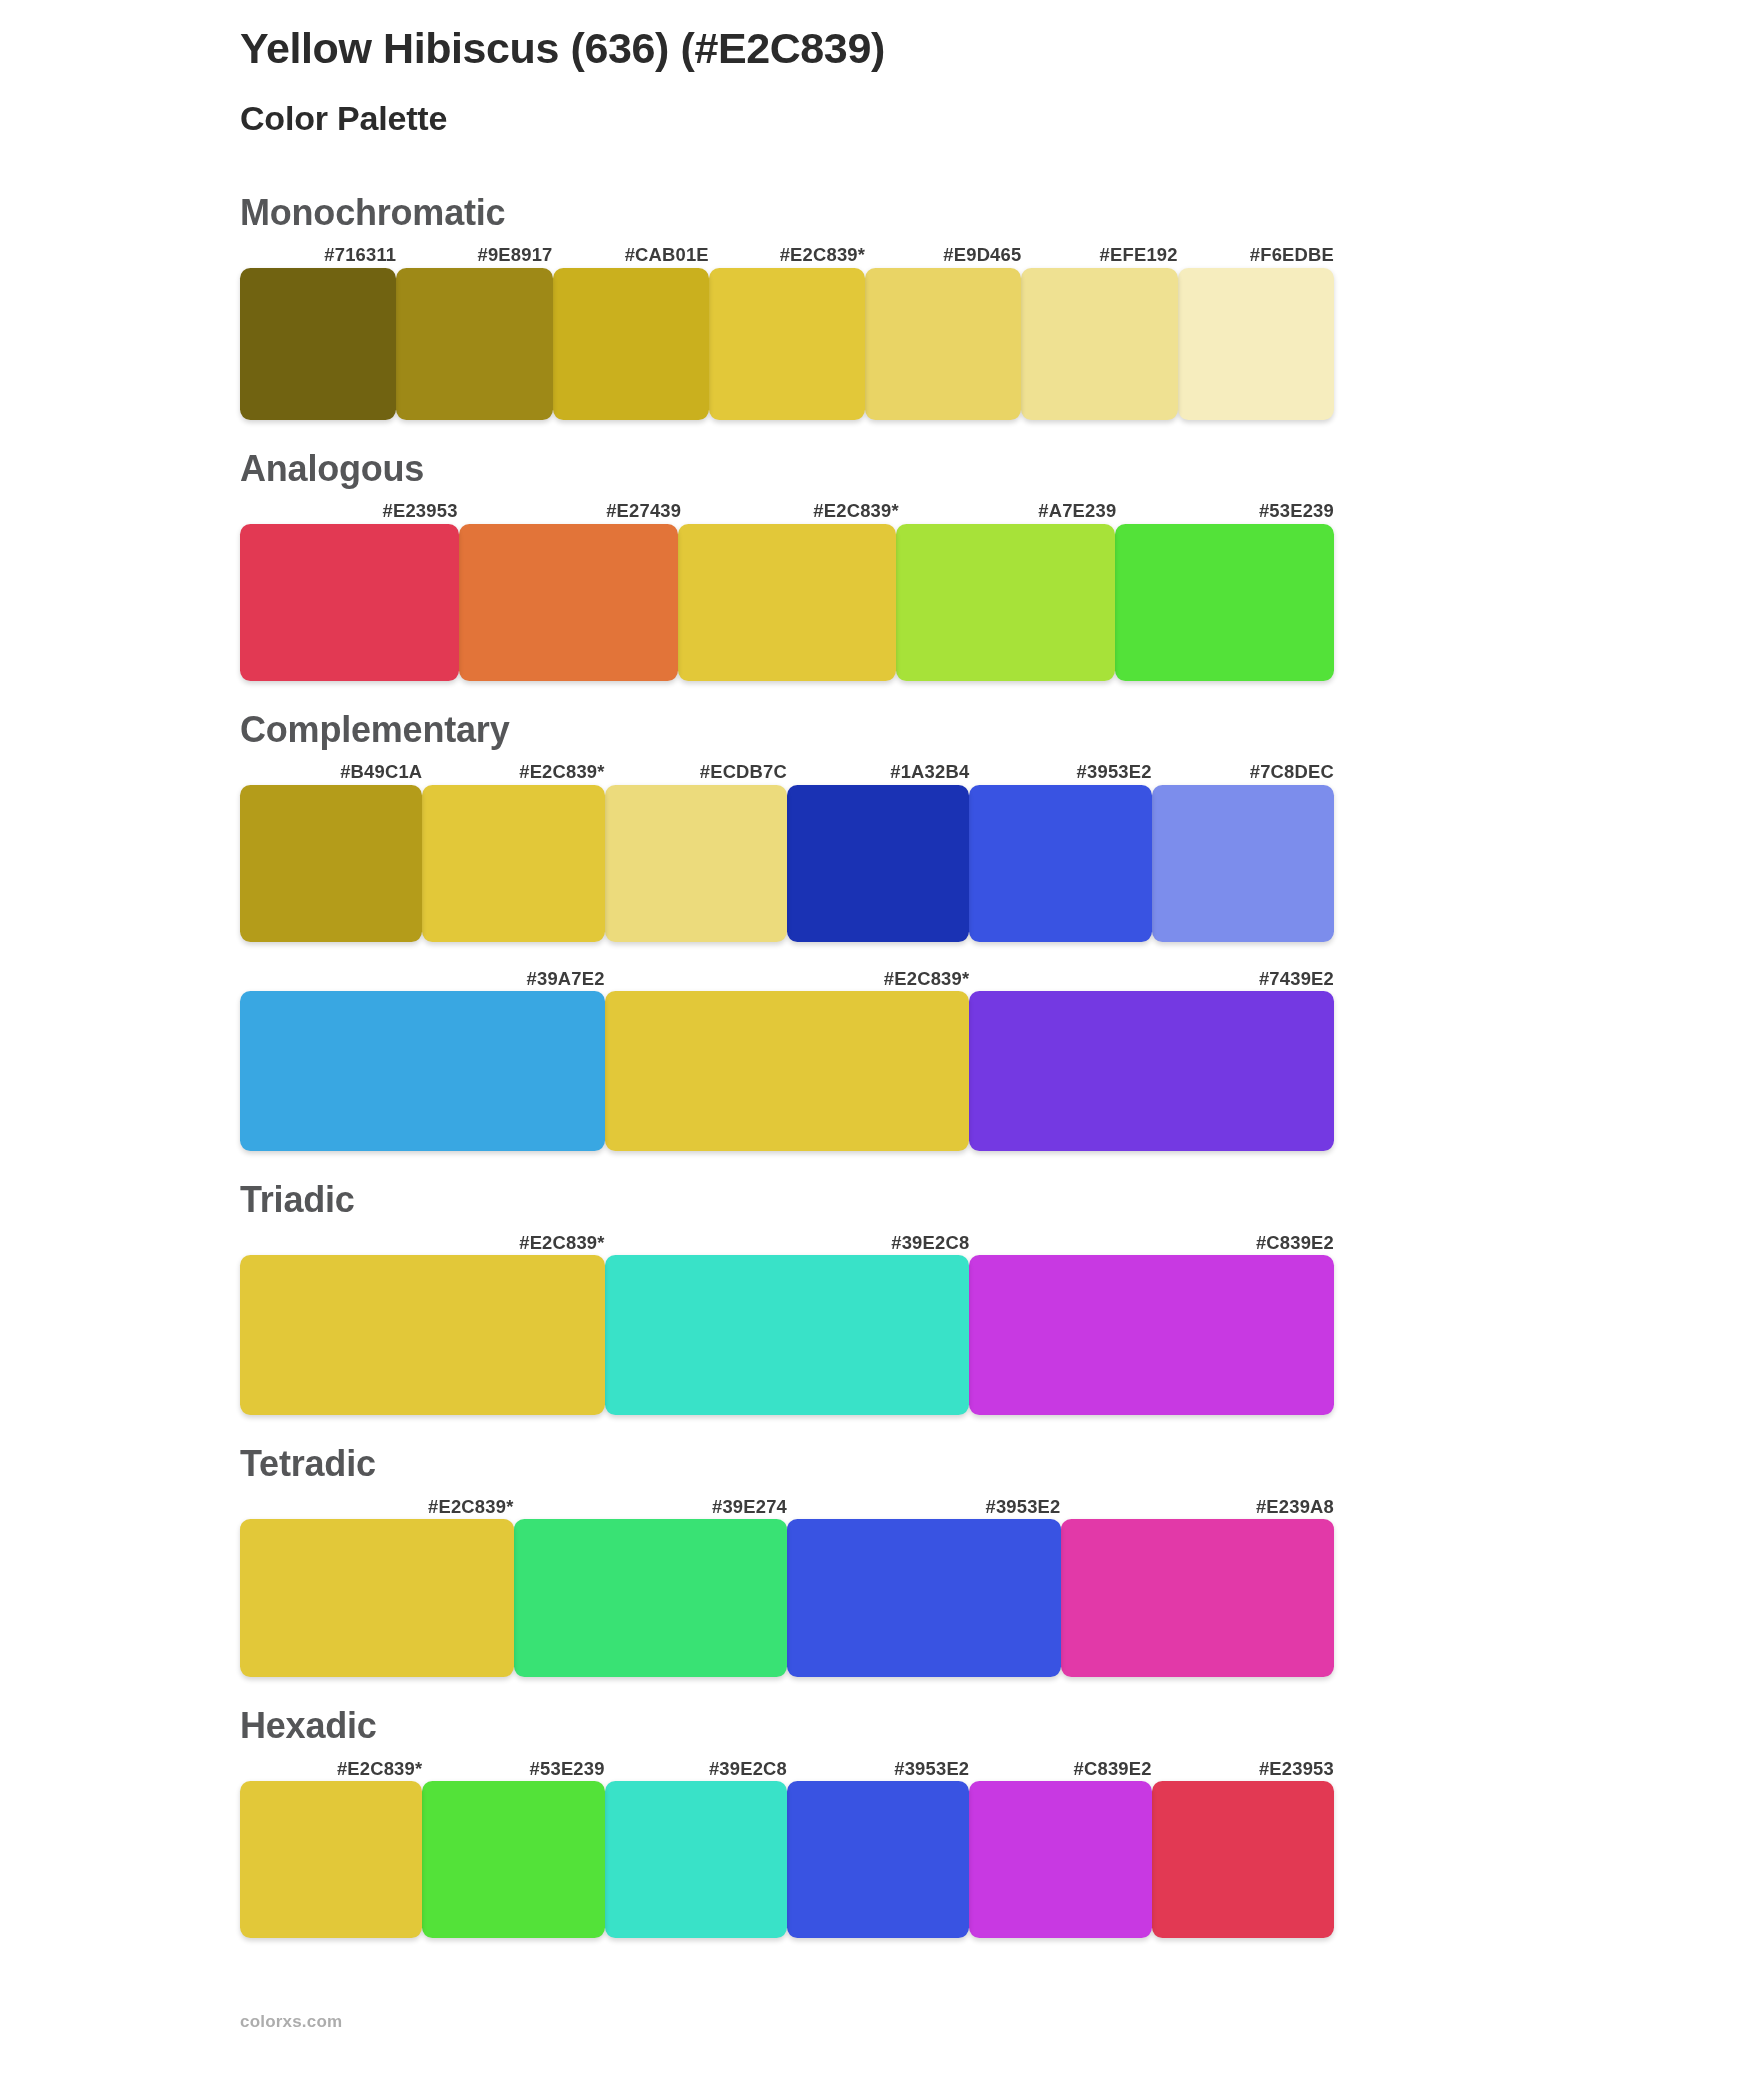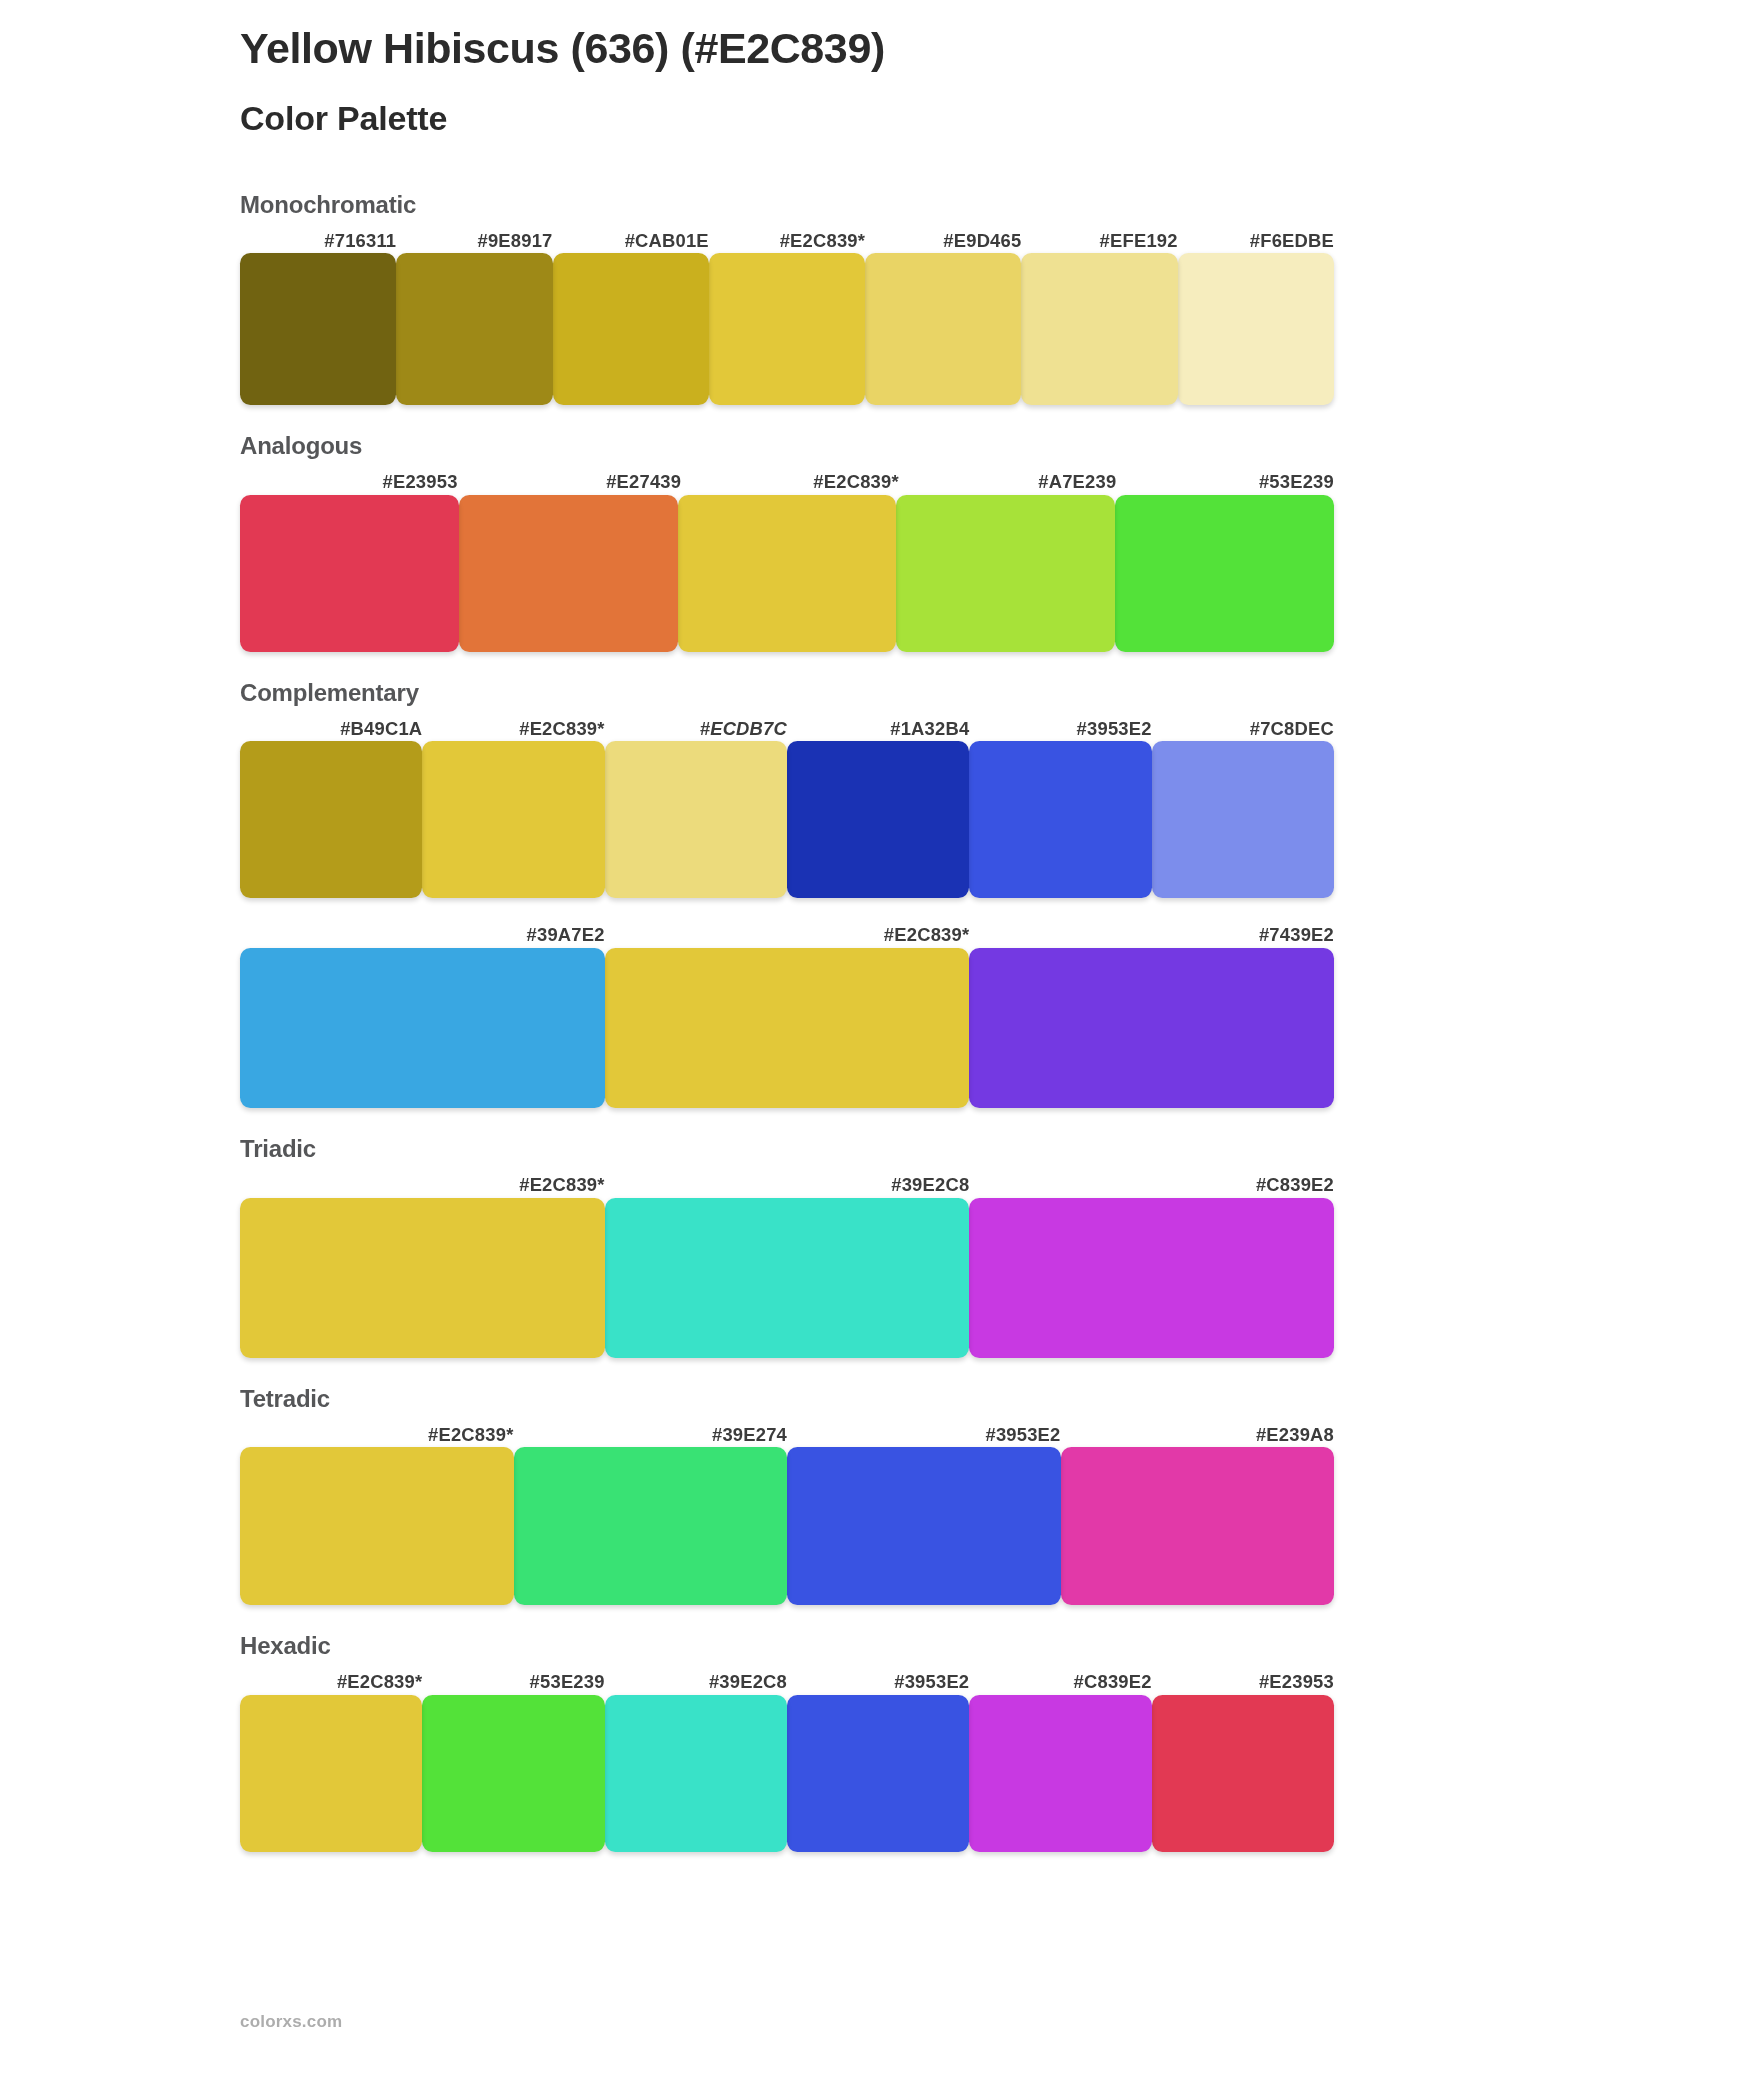--- a/index.html
+++ b/index.html
@@ -51,21 +51,21 @@
   .sections {
     margin-top: 51px;
   }
 
   .section {
     padding-left: 240px;
     margin-bottom: 27px;
   }
 
   .section-title {
-    font-size: 24px;
+    font-size: 36px;
     font-weight: bold;
     color: #555658;
     letter-spacing: -0.2px;
     margin-bottom: 11.2px;
     line-height: 1.2;
   }
 
   .labels-row {
     display: flex;
     width: 1094px;
@@ -166,21 +166,21 @@
           <div class="swatch" title="#E2C839*" style="width: 20%; background: rgb(226, 200, 57); z-index: 3;"></div>
           <div class="swatch" title="#A7E239" style="width: 20%; background: rgb(167, 226, 57); z-index: 2;"></div>
           <div class="swatch" title="#53E239" style="width: 20%; background: rgb(83, 226, 57); z-index: 1;"></div>
         </div>
       </div>
       <div class="section" data-rows="complementary">
         <div class="section-title">Complementary</div>
         <div class="labels-row">
           <div class="swatch-label" style="width: 16.6667%;">#B49C1A</div>
           <div class="swatch-label" style="width: 16.6667%;">#E2C839*</div>
-          <div class="swatch-label" style="width: 16.6667%; font-style: italic;">#ECDB7C</div>
+          <div class="swatch-label" style="width: 16.6667%;">#ECDB7C</div>
           <div class="swatch-label" style="width: 16.6667%;">#1A32B4</div>
           <div class="swatch-label" style="width: 16.6667%;">#3953E2</div>
           <div class="swatch-label" style="width: 16.6667%;">#7C8DEC</div>
         </div>
         <div class="swatches-row">
           <div class="swatch" title="#B49C1A" style="width: 16.6667%; background: rgb(180, 156, 26); z-index: 6;"></div>
           <div class="swatch" title="#E2C839*" style="width: 16.6667%; background: rgb(226, 200, 57); z-index: 5;"></div>
           <div class="swatch" title="#ECDB7C" style="width: 16.6667%; background: rgb(236, 219, 124); z-index: 4;"></div>
           <div class="swatch" title="#1A32B4" style="width: 16.6667%; background: rgb(26, 50, 180); z-index: 3;"></div>
           <div class="swatch" title="#3953E2" style="width: 16.6667%; background: rgb(57, 83, 226); z-index: 2;"></div>

